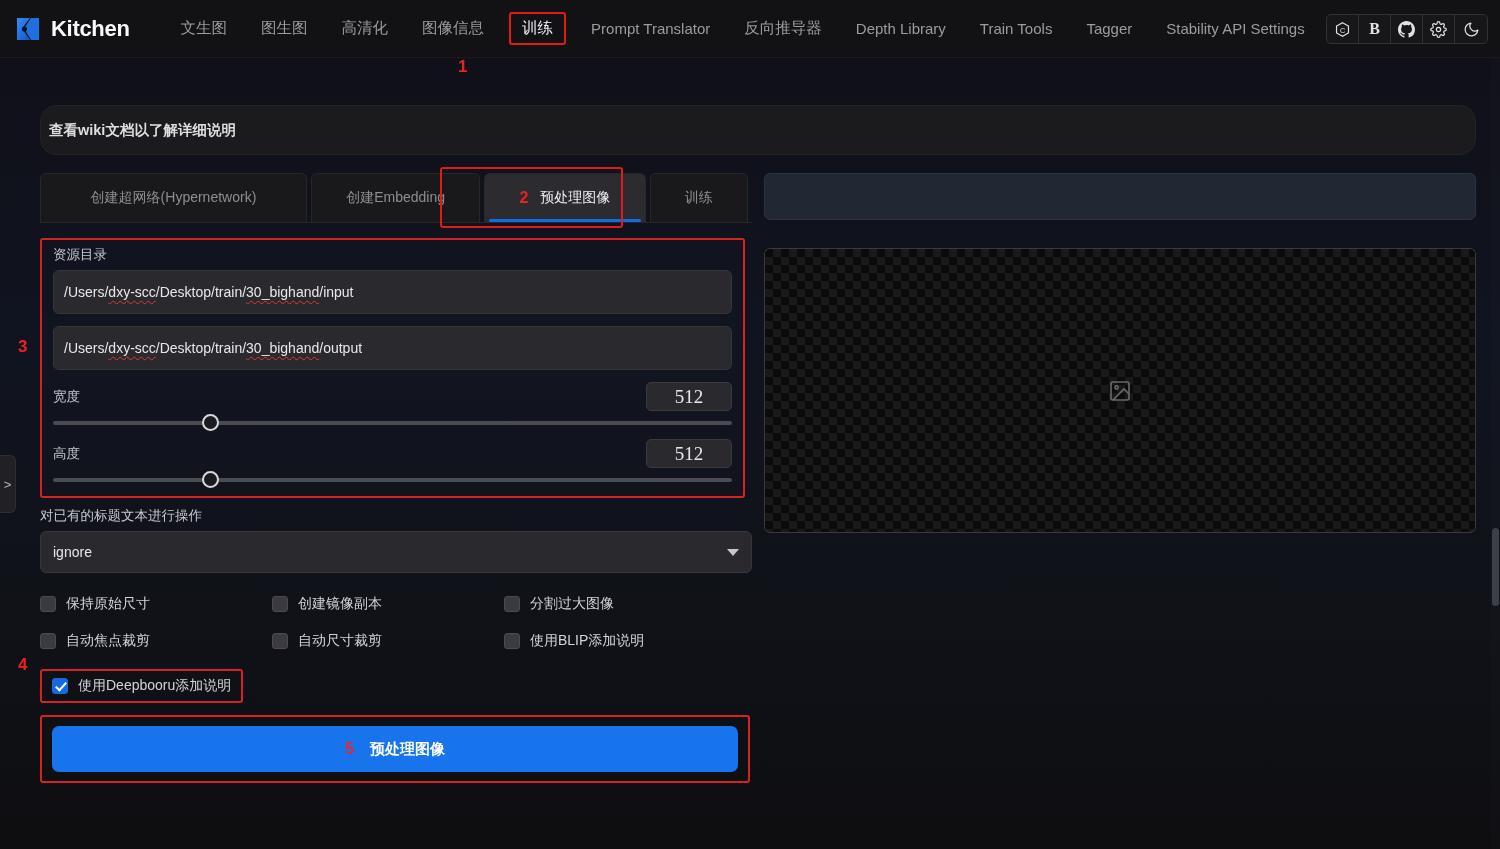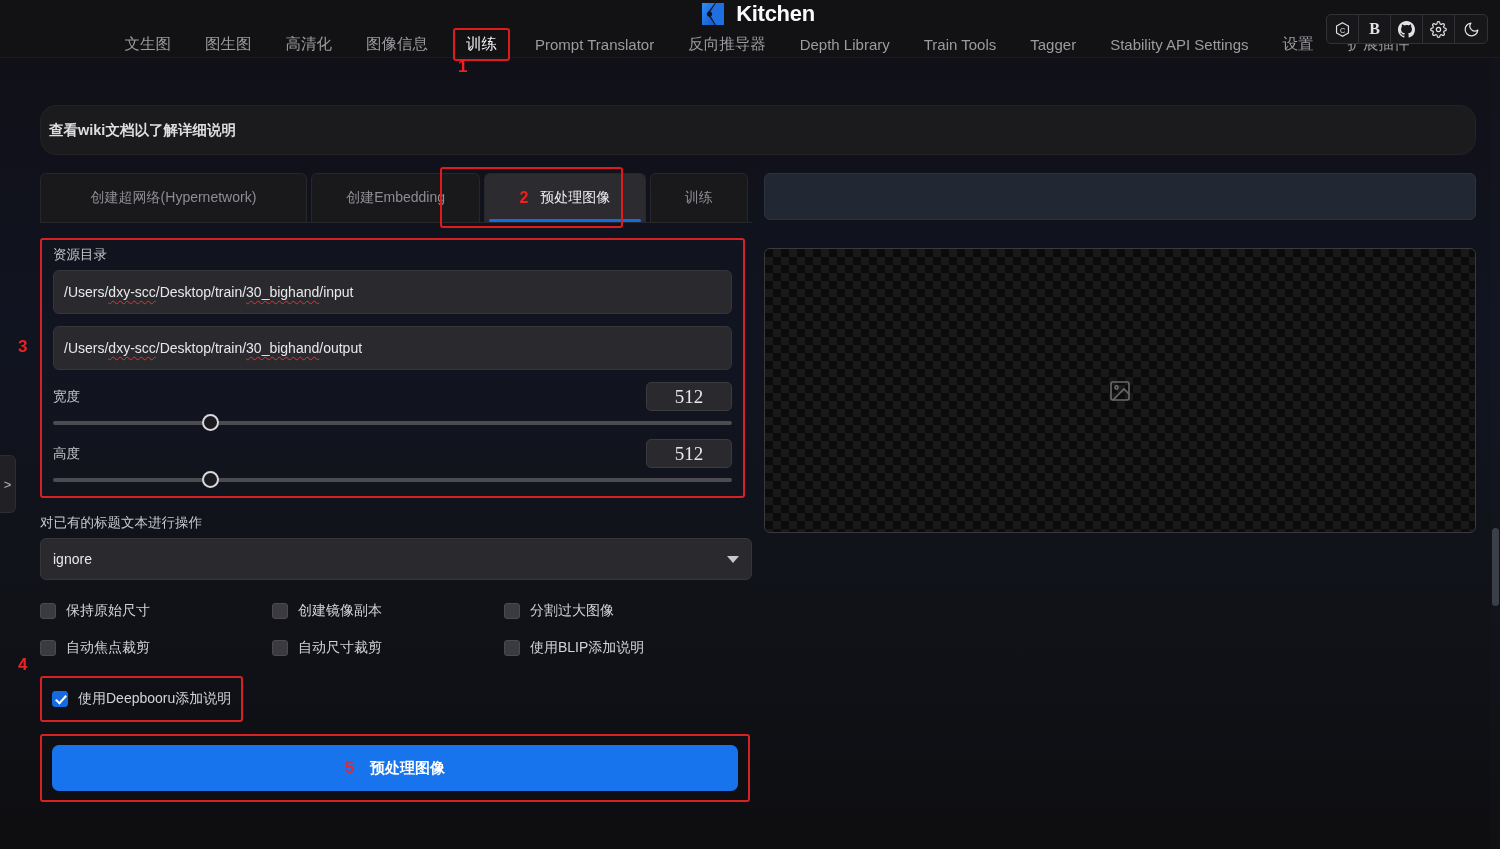--- a/index.html
+++ b/index.html
@@ -16,21 +16,20 @@
   }
 
   
   .navbar {
     position: absolute; left: 0; top: 0;
     width: 1500px; height: 58px;
     background: #121214;
     display: flex; align-items: center;
     border-bottom: 1px solid #1b1b1f;
     z-index: 20;
-    flex-direction: column;
   }
   .brand { display: flex; align-items: center; margin-left: 14px; }
   .brand-logo { width: 28px; height: 28px; flex: none; }
   .brand-name {
     font-size: 22px; font-weight: bold; color: #fafafa;
     margin-left: 9px; letter-spacing: -0.3px;
   }
   .nav-items { display: flex; align-items: center; margin-left: 34px; height: 100%; }
   .nav-item {
     font-size: 15px; color: #9b9ba0;
@@ -209,21 +208,21 @@
   }
   .slider-thumb {
     position: absolute; top: -7px;
     width: 17px; height: 17px;
     border-radius: 50%;
     background: #1b1b1f;
     border: 2px solid #d8d8dc;
   }
 
   
-  .caption-block { margin-top: 16px; }
+  .caption-block { margin-top: 9px; }
   .select-box {
     width: 100%; height: 42px;
     background: #2a2a2e;
     border: 1px solid #35353a;
     border-radius: 6px;
     color: #e8e8ec; font-size: 14px;
     padding: 17px 12px;
     display: flex; align-items: center; justify-content: space-between;
     cursor: pointer;
   }
@@ -255,21 +254,21 @@
     width: 4px; height: 9px;
     border: solid #fff; border-width: 0 2px 2px 0;
     transform: rotate(42deg);
   }
   .cb-label { margin-left: 10px; font-size: 14px; color: #d4d4d8; white-space: nowrap; }
 
   .cb-deep-wrap {
     margin-top: 19px;
     display: inline-flex; align-items: center;
     border: 2px solid #d62222; border-radius: 3px;
-    padding: 12px 10px;
+    padding: 6px 10px;
   }
 
   
   .btn-stop {
     margin-top: 22px;
     width: 686px; height: 46px;
     background: #2e2e33;
     border: 1px solid #3a3a40;
     border-radius: 7px;
     color: #e6e6ea; font-size: 14.5px;

